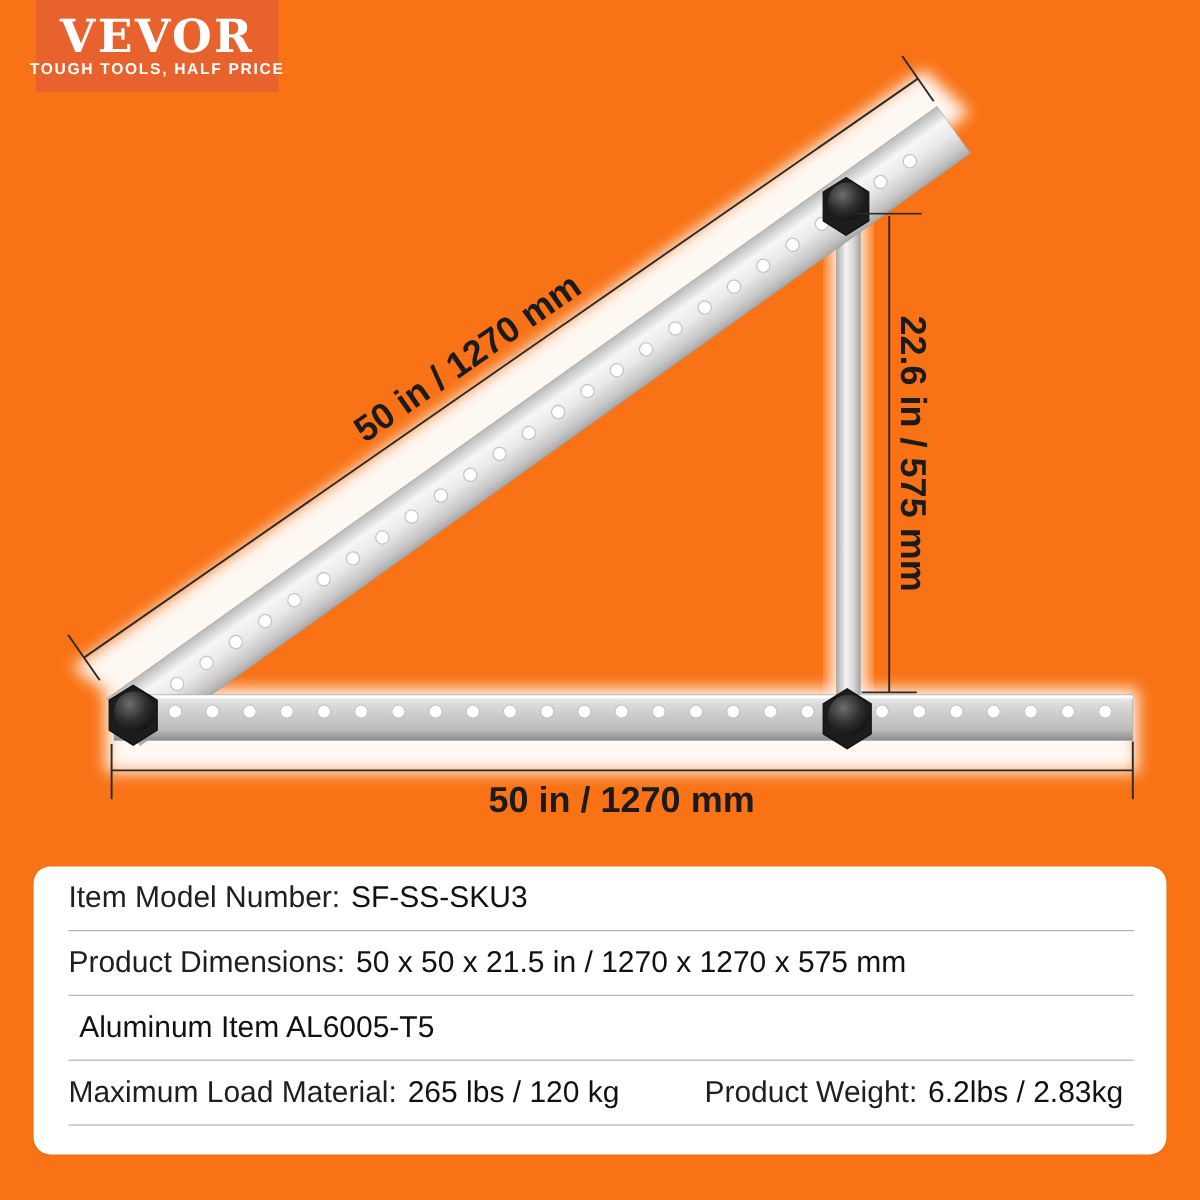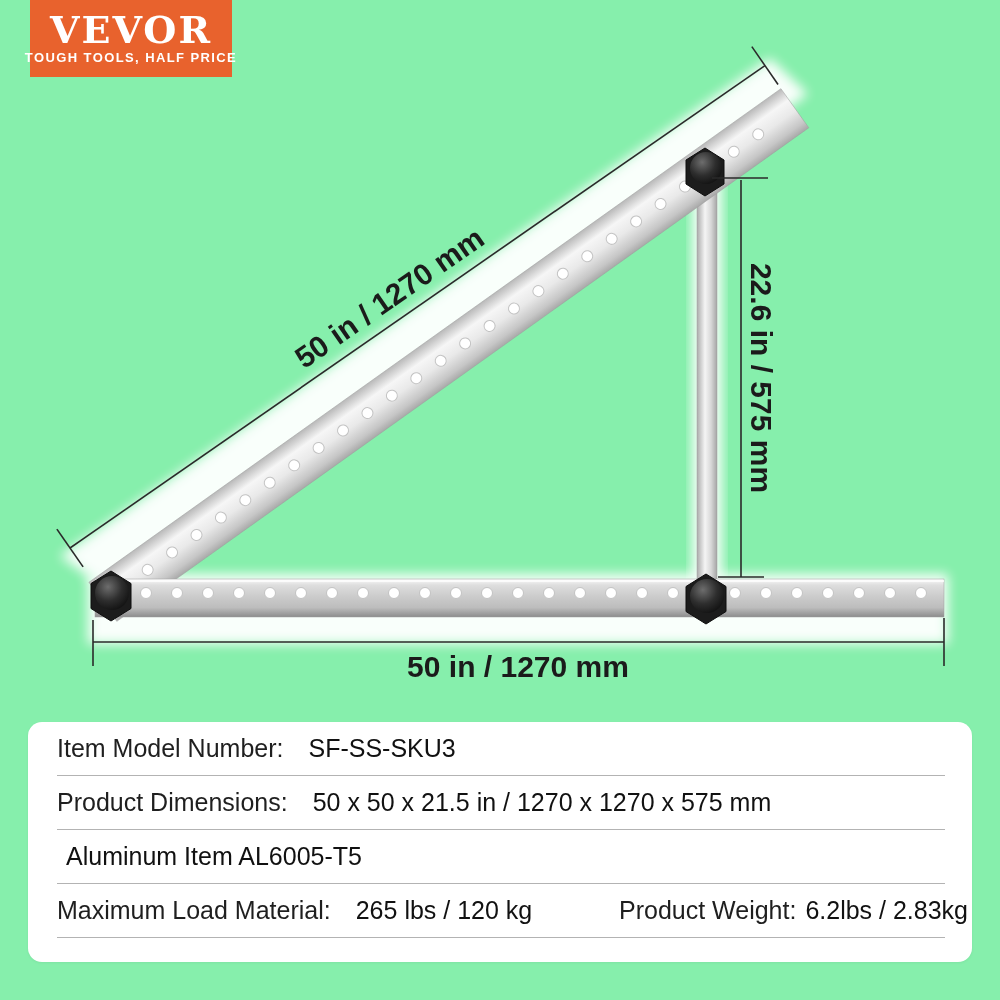--- a/index.html
+++ b/index.html
@@ -1,18 +1,18 @@
 <!DOCTYPE html>
 <html><head>
 <meta charset="utf-8">
 <style>
   html,body{margin:0;padding:0;background:#ececec;}
   .stage{
     position:relative;width:1000px;height:1000px;overflow:hidden;
-    background:#86efac;font-family:"Liberation Sans",sans-serif;
+    background:#f97316;font-family:"Liberation Sans",sans-serif;
   }
   
   .logo{
     position:absolute;left:30px;top:0;width:202px;height:77px;
     background:#e8622d;display:flex;flex-direction:column;
     align-items:center;justify-content:center;gap:2px;
   }
   .logo .brand{
     font-family:"DejaVu Serif","Liberation Serif",serif;
     font-weight:bold;color:#fff;font-size:38px;line-height:36px;letter-spacing:2px;
@@ -30,25 +30,25 @@
   svg .hole{fill:#ffffff;stroke:#c3c3c3;stroke-width:1;}
   
   .spec-card{
     position:absolute;left:28px;top:722px;width:944px;height:240px;
     background:#ffffff;border-radius:14px;box-shadow:0 1px 3px rgba(0,0,0,.05);
   }
   .spec-row{
     position:relative;height:53px;margin:0 27px 0 29px;
     border-bottom:1px solid #b3b3b3;
     display:flex;align-items:center;
-    font-size:25px;color:#1f1f1f;white-space:nowrap;gap:16px;
+    font-size:25px;color:#1f1f1f;white-space:nowrap;
   }
   .spec-row .lbl{font-weight:normal;}
   .spec-row .val{font-weight:normal;margin-left:9px;color:#111;}
-  .spec-row .pair2{position:absolute;left:530px;display:flex;align-items:flex-end;margin-left:32px;}
+  .spec-row .pair2{position:absolute;left:530px;display:flex;align-items:flex-end;}
 </style>
 </head>
 <body>
 
 <div class="stage">
 
   <div class="logo">
     <div class="brand">VEVOR</div>
     <div class="tagline">TOUGH TOOLS, HALF PRICE</div>
   </div>

